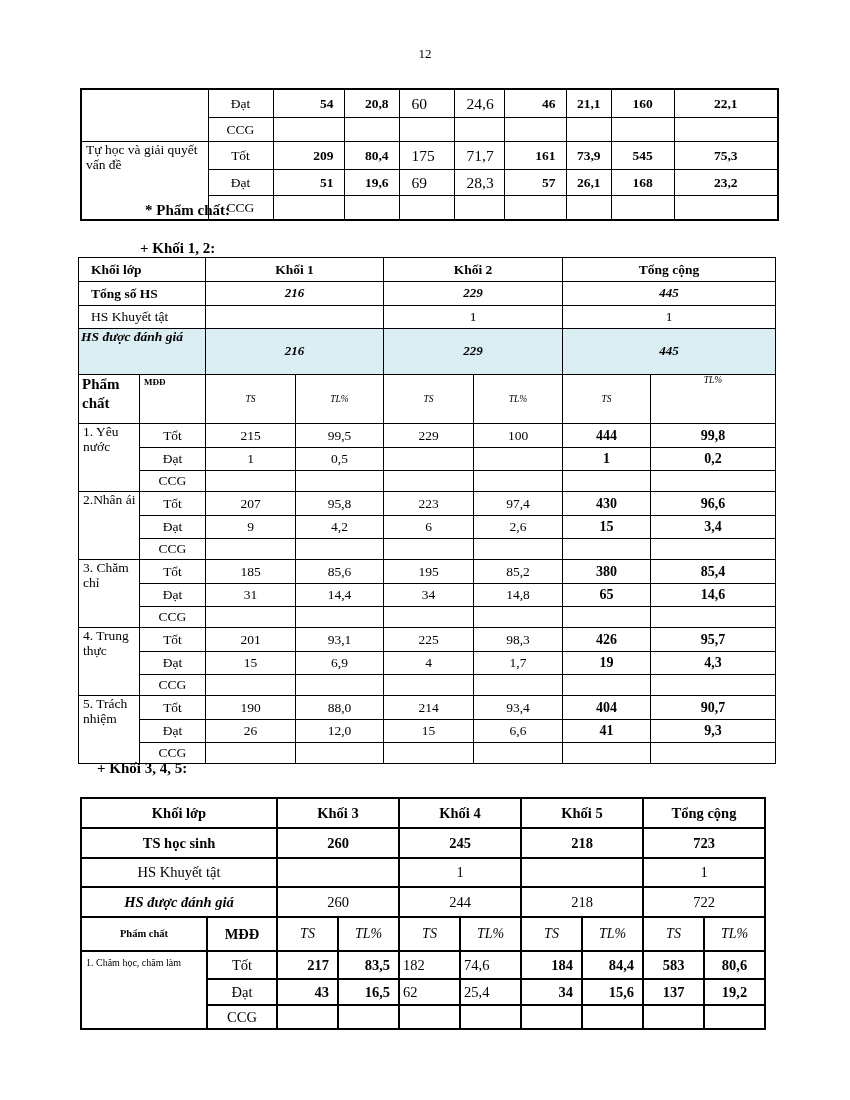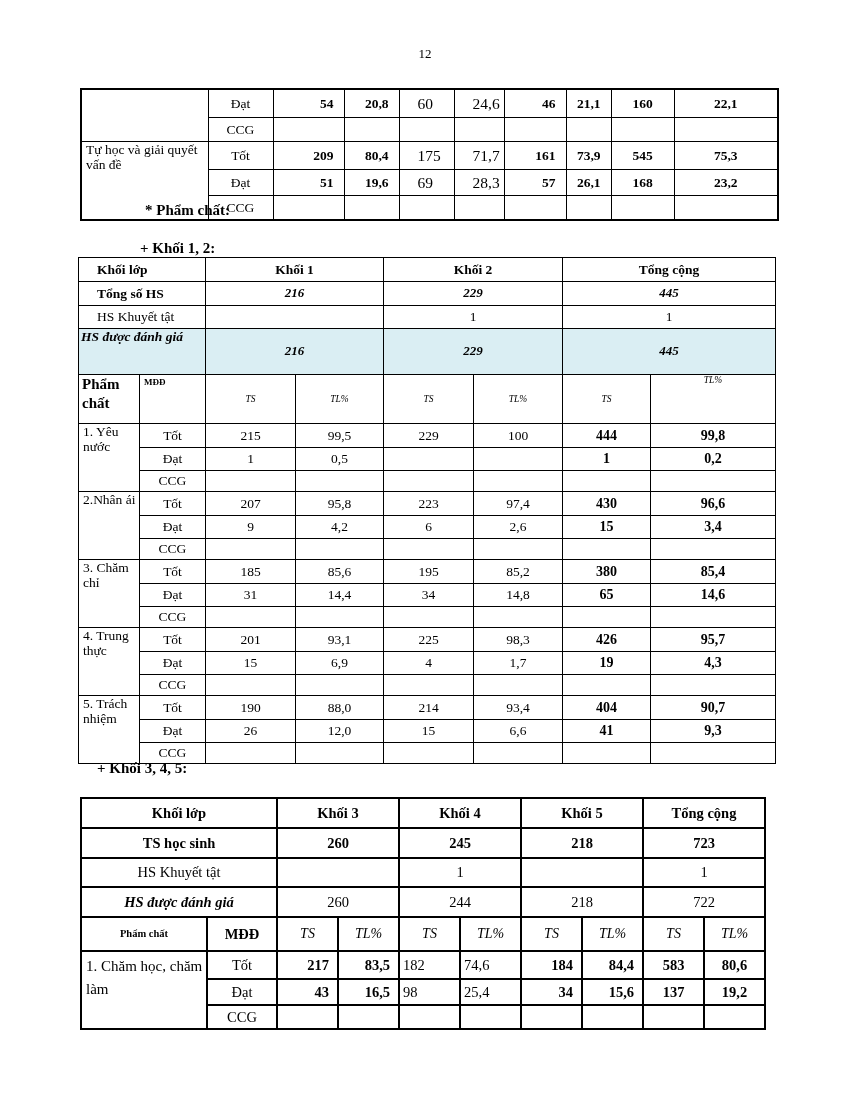--- a/index.html
+++ b/index.html
@@ -20,21 +20,21 @@
   #t1 td{border:1px solid #000;}
   #t1{border:2px solid #000;}
   
   #t2{top:257px;left:78px;font-size:13.5px;}
   #t2 td{border:1px solid #000;}
   
   #t3{top:797px;left:80px;font-size:14.5px;}
   #t3 td{border:2px solid #000;}
 
   .ac{text-align:center;}
-  .al{text-align:left;padding-left:18px;}
+  .al{text-align:left;padding-left:12px;}
   .ar{text-align:right;padding-right:10px;font-weight:bold;}
   .b{font-weight:bold;}
   .i{}
   .bi{font-weight:bold;font-style:italic;}
   .top{vertical-align:top;}
   .big{font-size:15.5px;}
   .lab{text-align:left;padding-left:4px;vertical-align:top;}
   .hl{background:#daeef3;}
   .just{text-align:justify;text-justify:inter-word;padding-right:8px;}
 
@@ -46,21 +46,21 @@
 
   
   #t2 .phamchat{font-weight:bold;font-size:15px;vertical-align:top;text-align:left;padding-left:3px;line-height:1.25;}
   #t2 .mddh{font-weight:bold;font-size:9px;vertical-align:top;text-align:left;padding-left:4px;padding-top:2px;}
   #t2 .tsh{font-style:italic;font-size:9.5px;text-align:center;}
   #t2 .tot{font-weight:bold;font-size:14px;}
   #t2 .sumv{font-size:13px;}
   #t3 .phamchat{font-weight:bold;font-size:10.5px;text-align:center;}
   #t3 .mddh{font-weight:bold;font-size:14.5px;text-align:center;}
   #t3 .tsh{font-style:italic;font-size:14px;text-align:center;}
-  #t3 .small{font-size:15px;line-height:1.5;padding-top:3px;}
+  #t3 .small{font-size:10px;line-height:1.5;padding-top:3px;}
   #t3 .ar{padding-right:8px;}
   #t3 .al{padding-left:3px;border-radius:11px;}
 </style>
 </head>
 <body>
 
 <div id="page-num" class="abs">12</div>
 
 <table id="t1" class="abs">
   <colgroup>
@@ -398,21 +398,21 @@
     <td class="al">74,6</td>
     <td class="ar">184</td>
     <td class="ar">84,4</td>
     <td class="ac b">583</td>
     <td class="ac b">80,6</td>
   </tr>
   <tr class="h24">
     <td class="ac">Đạt</td>
     <td class="ar">43</td>
     <td class="ar">16,5</td>
-    <td class="al">98</td>
+    <td class="al">62</td>
     <td class="al">25,4</td>
     <td class="ar">34</td>
     <td class="ar">15,6</td>
     <td class="ac b">137</td>
     <td class="ac b">19,2</td>
   </tr>
   <tr class="h22">
     <td class="ac">CCG</td>
     <td></td>
         <td></td>

